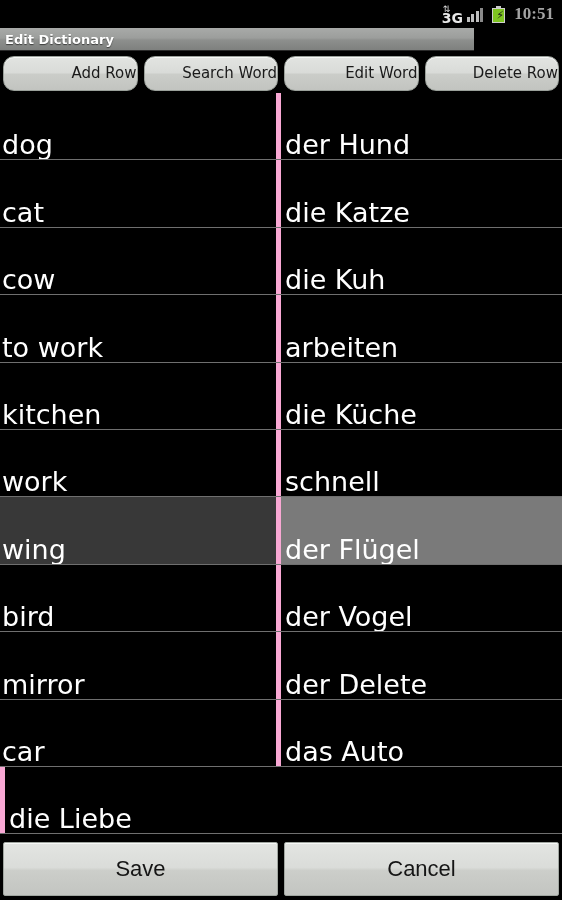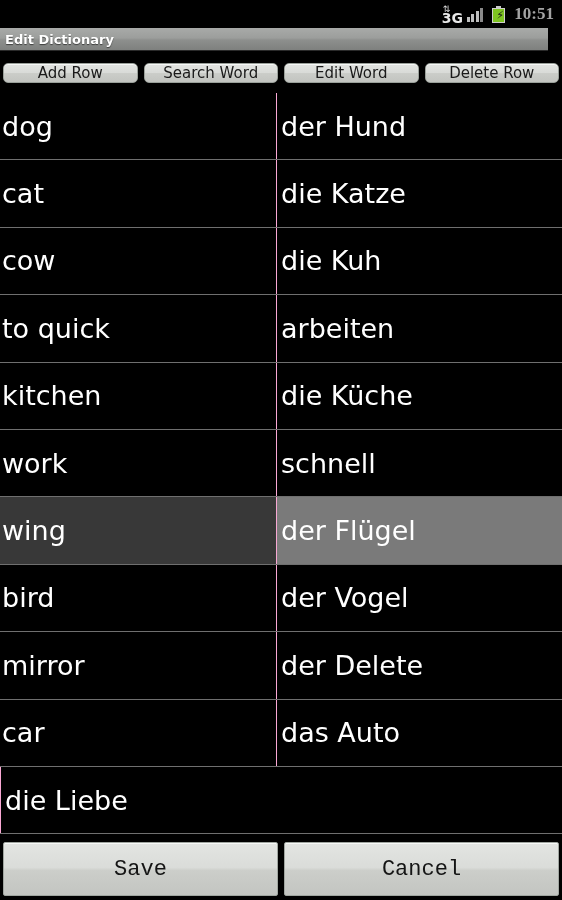--- a/index.html
+++ b/index.html
@@ -62,73 +62,73 @@
 
   #clock {
     color: #a3a3a3; font-size: 17px; font-weight: bold;
     letter-spacing: 0px;
     font-family: Liberation Serif, serif;
   }
 
   
   #titlebar {
     position: absolute; left: 0; top: 28px;
-    width: 548px; height: 23px;
+    width: 474px; height: 23px;
     background: linear-gradient(to bottom, #a8aaa8 0%, #9c9e9c 45%, #8d8f8d 55%, #7e807e 100%);
     display: flex; align-items: center;
     border-bottom: 1px solid #2a2a2a;
   }
   #titlebar .title-text {
     color: #ffffff; font-size: 13px; font-weight: bold;
     padding-left: 5px;
     text-shadow: 0 1px 1px rgba(0,0,0,0.55);
     font-family: "DejaVu Sans", sans-serif;
   }
 
   
   #toolbar {
     position: absolute; left: 0; top: 53px;
     width: 562px; height: 40px;
     background: #000;
     display: flex; align-items: center;
   }
   .tbtn {
-    height: 20px;
+    height: 35px;
     margin: 0 3px;
     flex: 1 1 0;
     background: linear-gradient(to bottom, #e2e4e1 0%, #d9dbd8 48%, #cbcdc9 52%, #c2c4c0 100%);
     border: 1px solid #9aa09a;
-    border-radius: 5px;
-    display: flex; align-items: center; justify-content: center;
+    border-radius: 11px;
+    display: flex; align-items: center; justify-content: flex-end;
     color: #1a1a1a;
     font-size: 15px;
     font-family: "DejaVu Sans", sans-serif;
     box-shadow: inset 0 1px 0 rgba(255,255,255,0.7);
   }
 
   
   #table {
     position: absolute; left: 0; top: 93px;
     width: 562px; height: 741px;
     background: #000;
   }
   .trow {
     position: relative;
     display: flex;
     height: 67.4px;
     width: 562px;
   }
   .tcell {
     position: relative;
-    display: flex; align-items: center;
+    display: flex; align-items: flex-end;
     height: 100%;
     overflow: hidden;
   }
   .tcell.left  { width: 276px; }
-  .tcell.right { width: 286px; border-left: 1px solid #f9a8d4; }
+  .tcell.right { width: 286px; border-left: 5px solid #f9a8d4; }
   .tcell .cell-text {
     color: #ffffff;
     font-size: 27px;
     line-height: 30px;
     padding-left: 2px;
     white-space: nowrap;
     font-family: "DejaVu Sans", sans-serif;
   }
   .tcell.right .cell-text { padding-left: 4px; }
 
@@ -161,21 +161,21 @@
   .bbtn {
     flex: 1 1 0;
     margin: 0 3px;
     height: 54px;
     background: linear-gradient(to bottom, #e3e5e2 0%, #dadcd9 47%, #ccceca 53%, #c3c5c1 100%);
     border: 1px solid #a0a6a0;
     border-radius: 2px;
     display: flex; align-items: center; justify-content: center;
     color: #151515;
     font-size: 22px;
-    font-family: Liberation Mono, monospace;
+    font-family: Liberation Sans, sans-serif;
     box-shadow: inset 0 1px 0 rgba(255,255,255,0.75);
   }
 </style>
 </head>
 <body>
 
 <div id="screen">
 
   <div id="statusbar">
     <div class="sb-item">
@@ -258,21 +258,21 @@
         </div>
         <div class="tcell right">
           <span class="cell-text">die Kuh</span>
           <span class="ul-a"></span>
           <span class="ul-b"></span>
         </div>
         <span class="rowdiv"></span>
       </div>
       <div class="trow">
         <div class="tcell left">
-          <span class="cell-text">to quick</span>
+          <span class="cell-text">to work</span>
           <span class="ul-a"></span>
           <span class="ul-b"></span>
         </div>
         <div class="tcell right">
           <span class="cell-text">arbeiten</span>
           <span class="ul-a"></span>
           <span class="ul-b"></span>
         </div>
         <span class="rowdiv"></span>
       </div>

